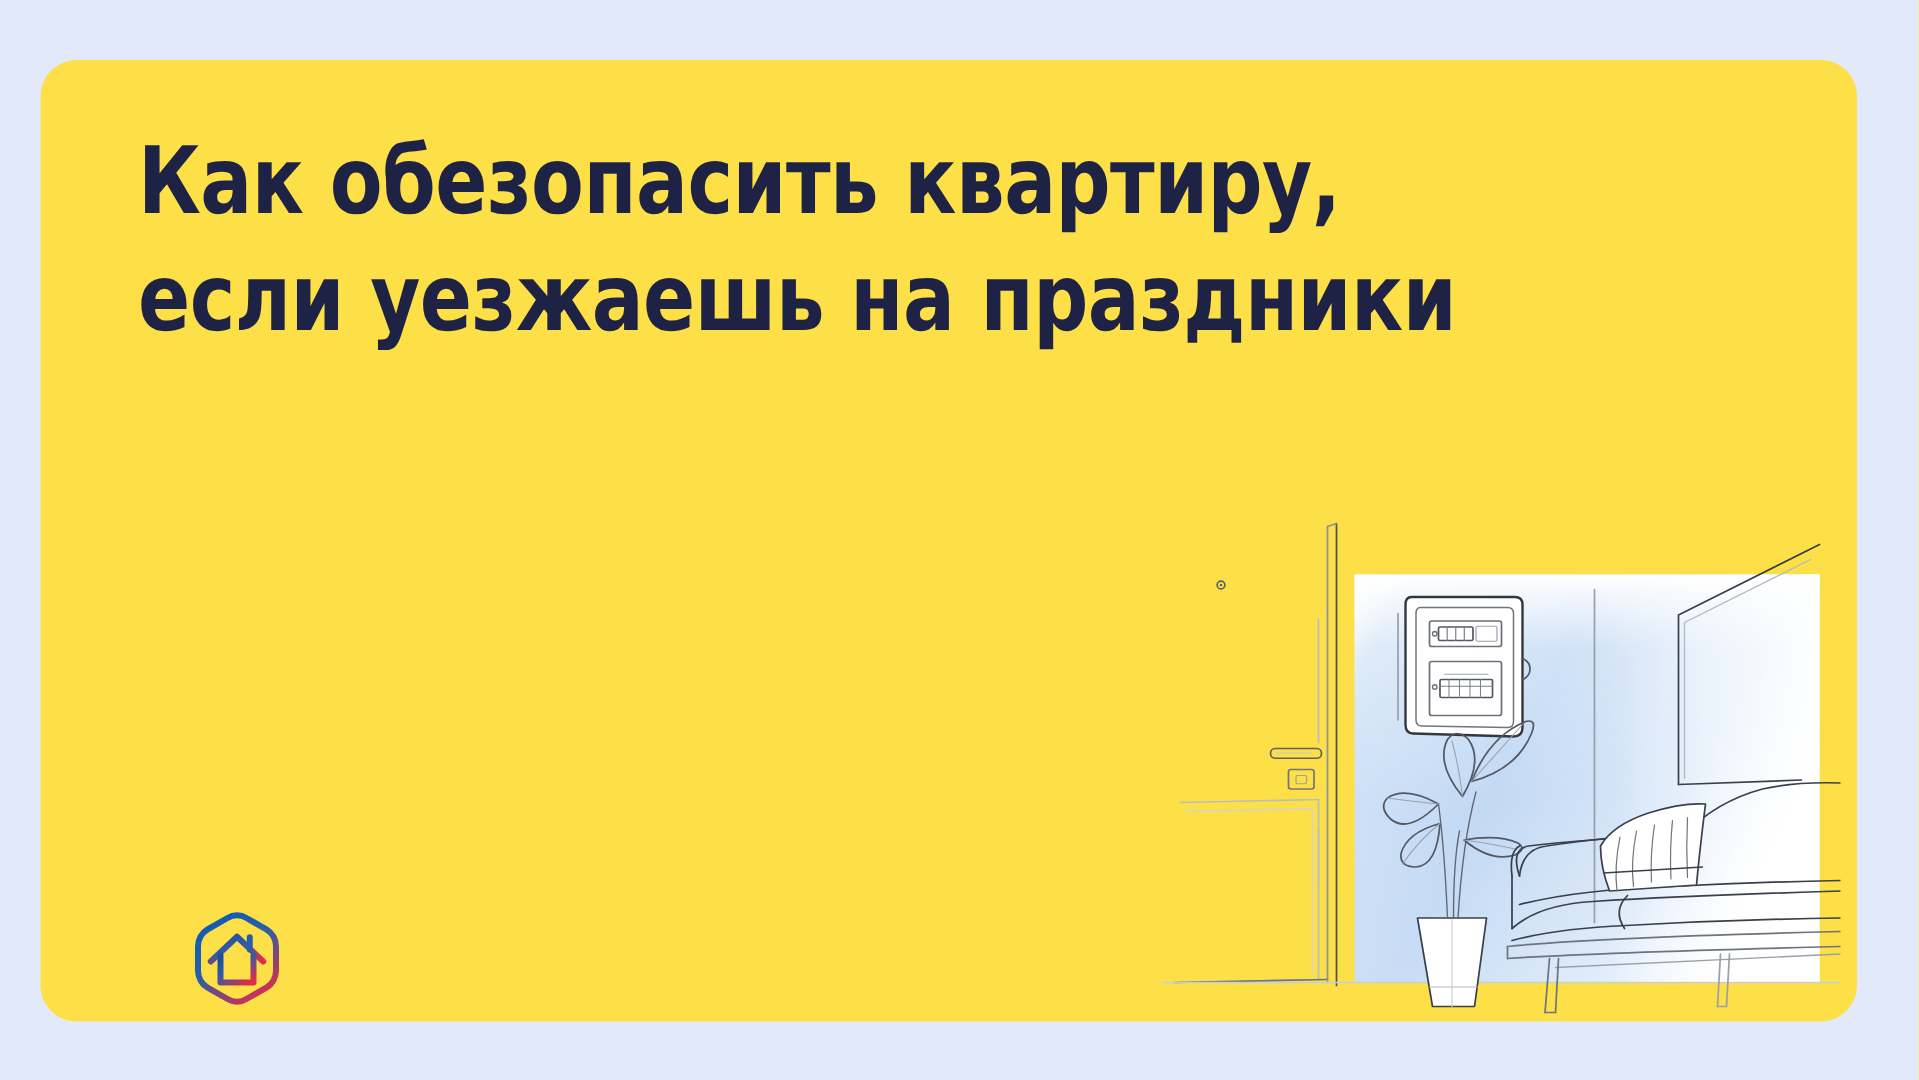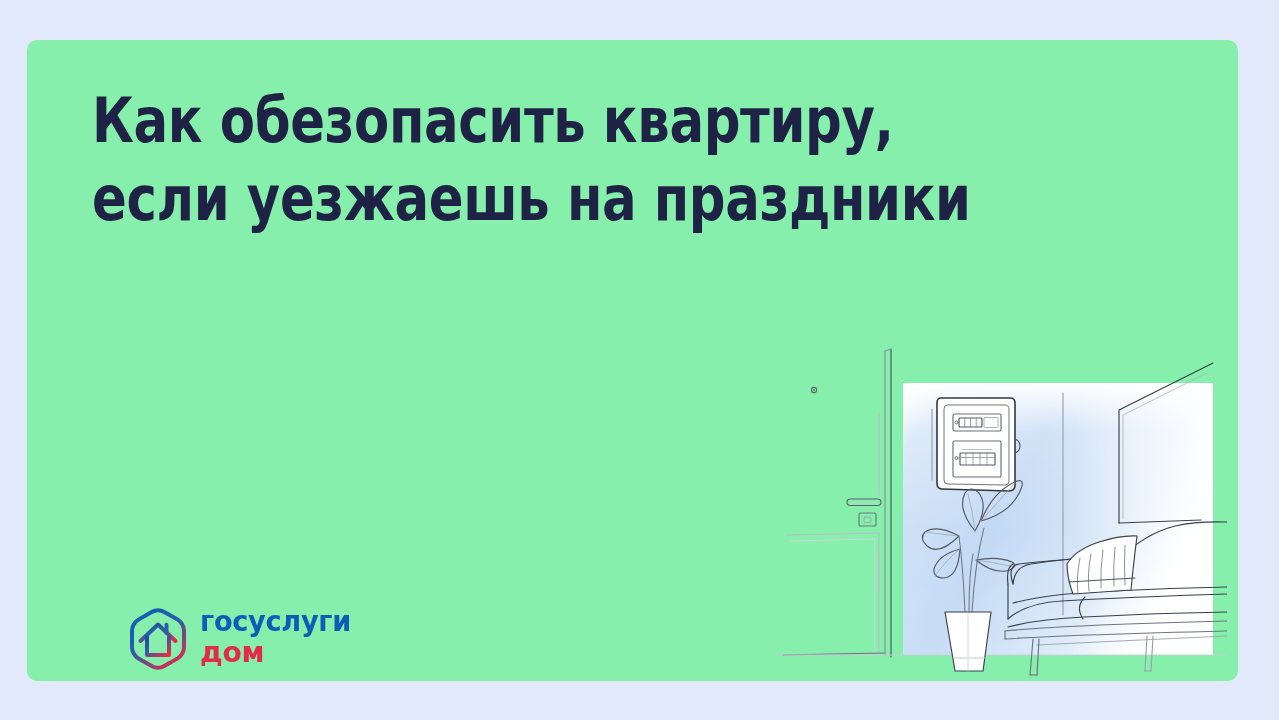--- a/index.html
+++ b/index.html
@@ -21,22 +21,22 @@
     background: #e2e9fb;
   }
 
   
   #card {
     position: absolute;
     left: 27px;
     top: 40px;
     width: 1211px;
     height: 641px;
-    background: #86efac;
-    border-radius: 10px;
+    background: #fde047;
+    border-radius: 24px;
     overflow: hidden;
   }
 
   
   #title {
     position: absolute;
     left: 65px;
     top: 42px;
     width: 1000px;
     color: #1e2346;
@@ -273,20 +273,16 @@
           <path d="M32 4.2 q3.4 0 6.3 1.8 L51.6 13.6 q3 1.8 4.7 4.8 q1.7 3 1.7 6.4 L58 41.2
                    q0 3.4 -1.7 6.4 q-1.7 3 -4.7 4.8 L38.3 60 q-2.9 1.8 -6.3 1.8 q-3.4 0 -6.3 -1.8
                    L12.4 52.4 q-3 -1.8 -4.7 -4.8 Q6 44.6 6 41.2 L6 24.8 q0 -3.4 1.7 -6.4
                    q1.7 -3 4.7 -4.8 L25.7 6 Q28.6 4.2 32 4.2 Z" fill="none" stroke="url(#logoGrad)" stroke-width="4"></path>
 
           <path d="M14.5 35 L32 18.5 L49.5 35" fill="none" stroke="url(#logoGrad2)" stroke-width="4" stroke-linecap="round" stroke-linejoin="round"></path>
           <path d="M21 31 L21 49 L43 49 L43 31" fill="none" stroke="url(#logoGrad2)" stroke-width="4" stroke-linecap="round" stroke-linejoin="round"></path>
           <path d="M40.5 27 L40.5 18.8" fill="none" stroke="#2b5ea8" stroke-width="4" stroke-linecap="round"></path>
         </svg>
       </div>
-      <div id="logo-text">
-        <div class="logo-line gos">госуслуги</div>
-        <div class="logo-line dom">дом</div>
-      </div>
     </div>
 
   </div>
 </div>
 
 </body></html>

